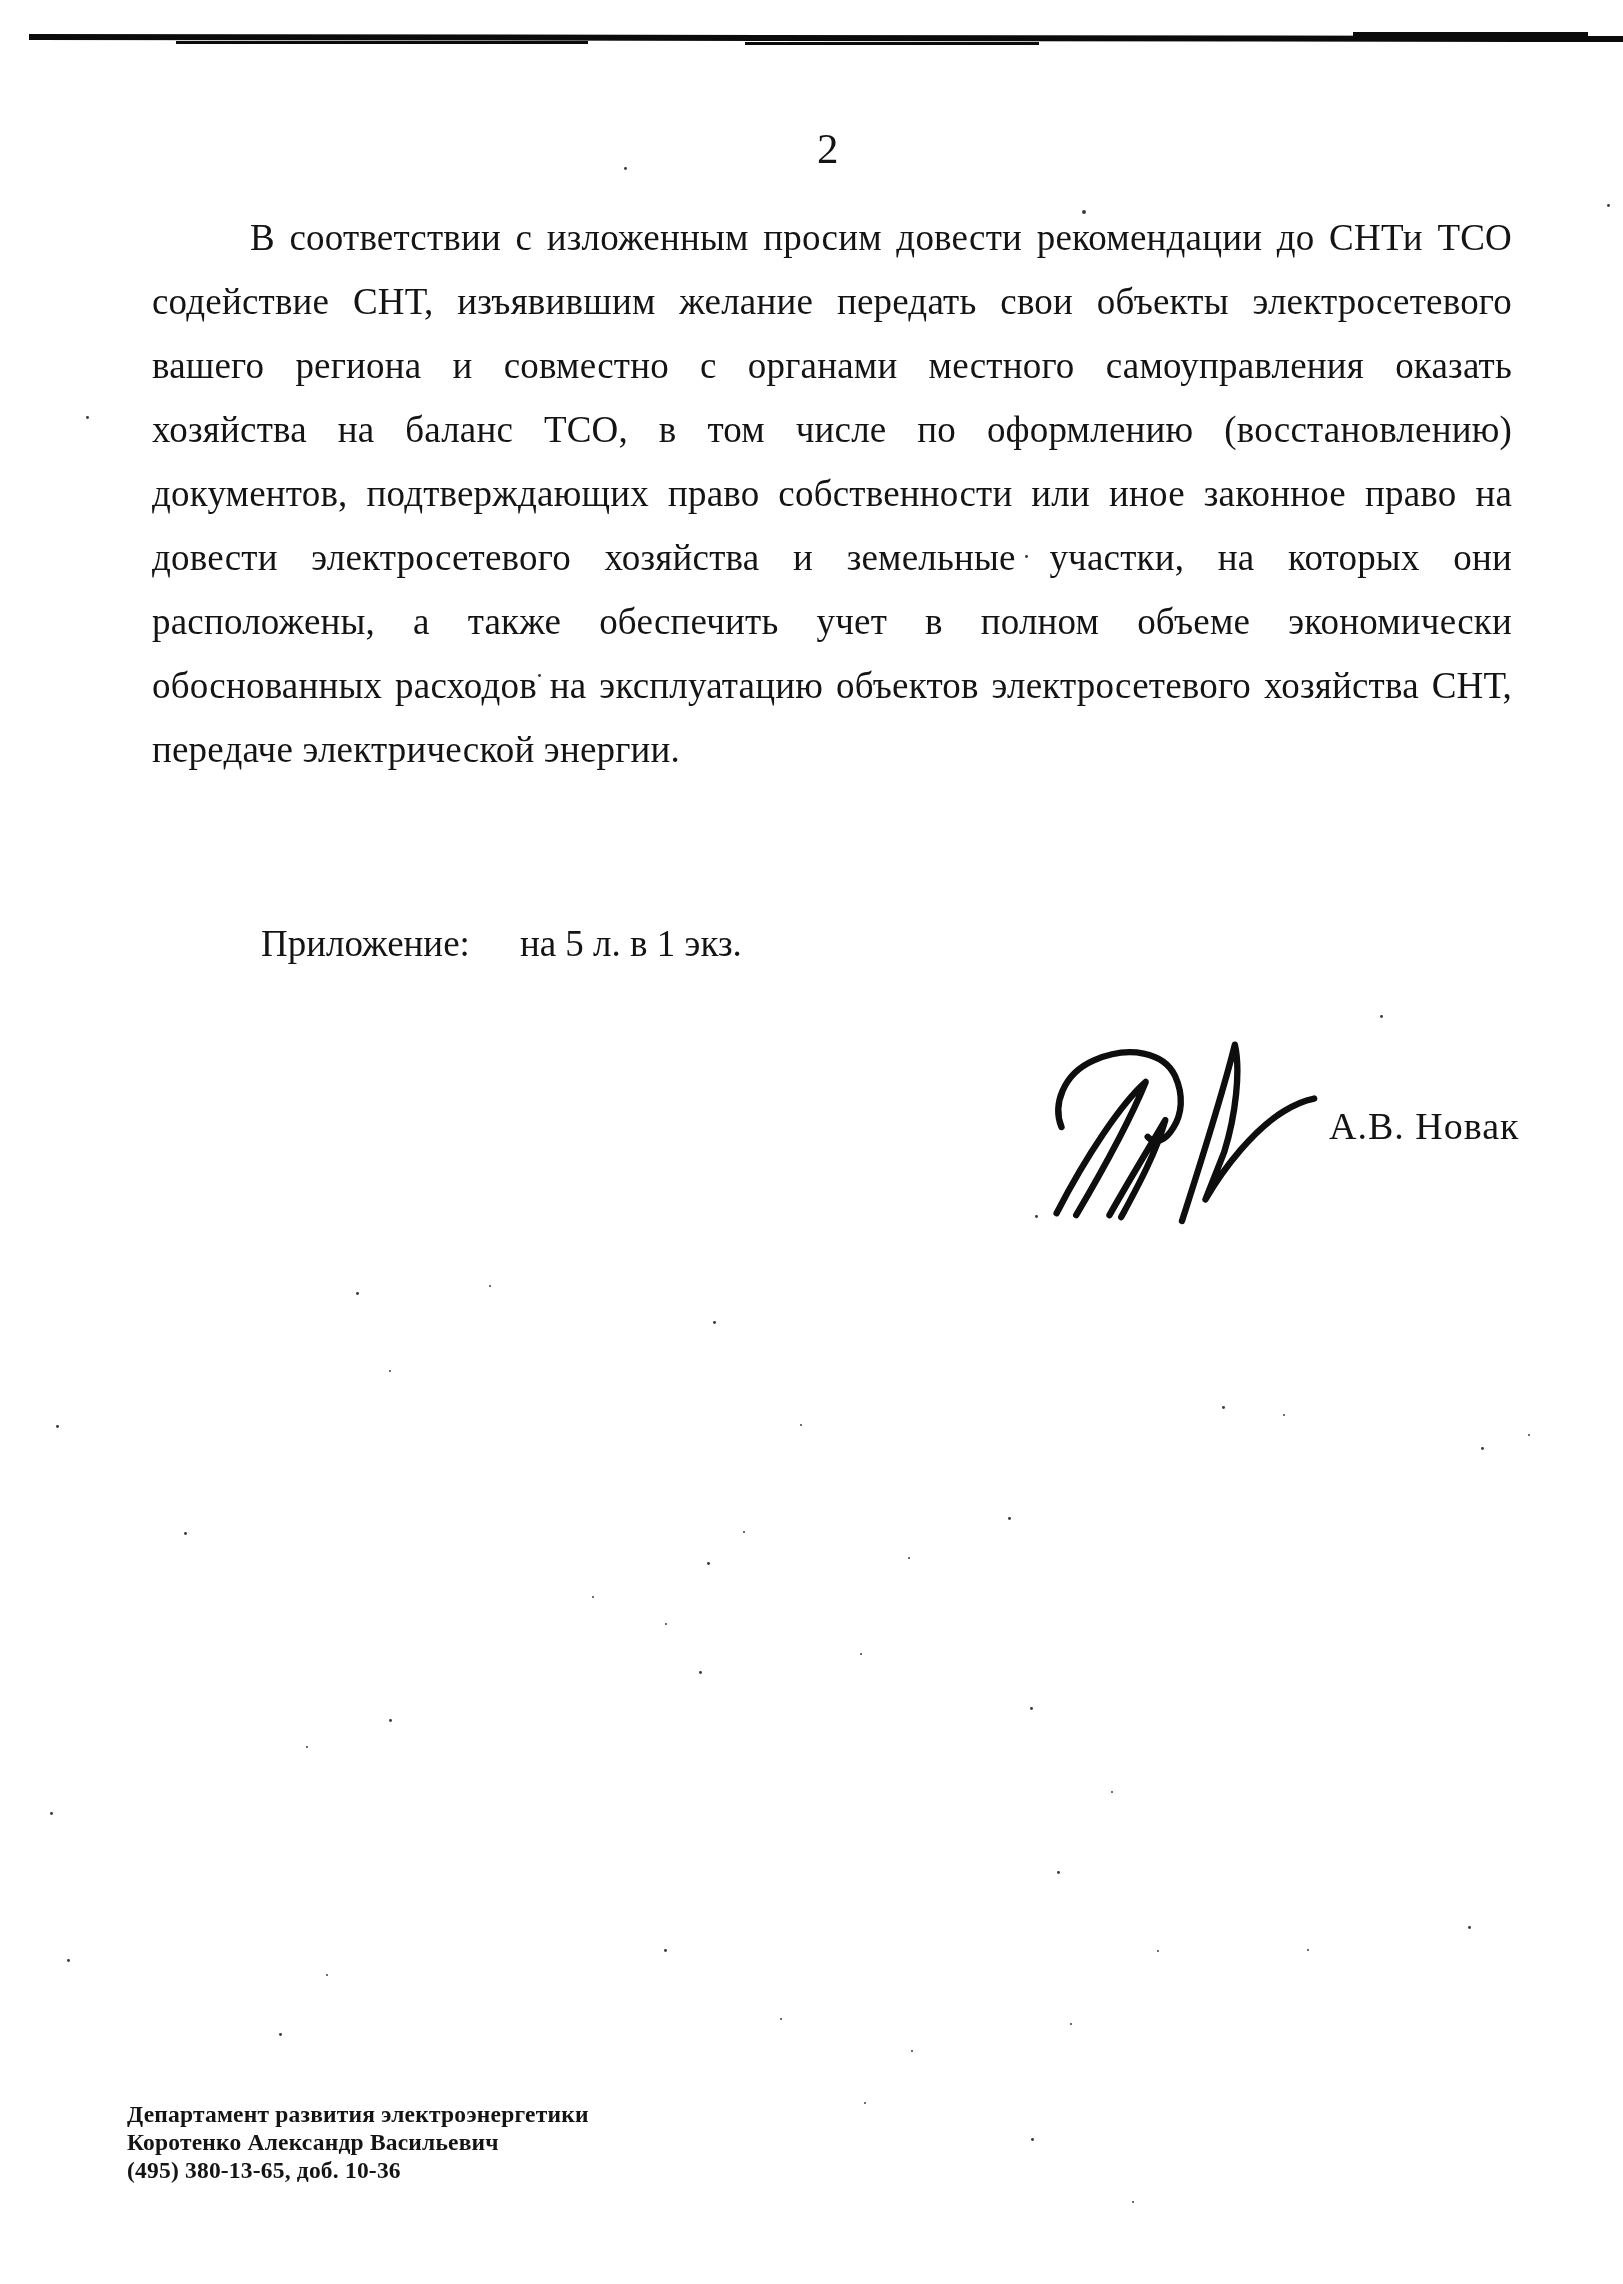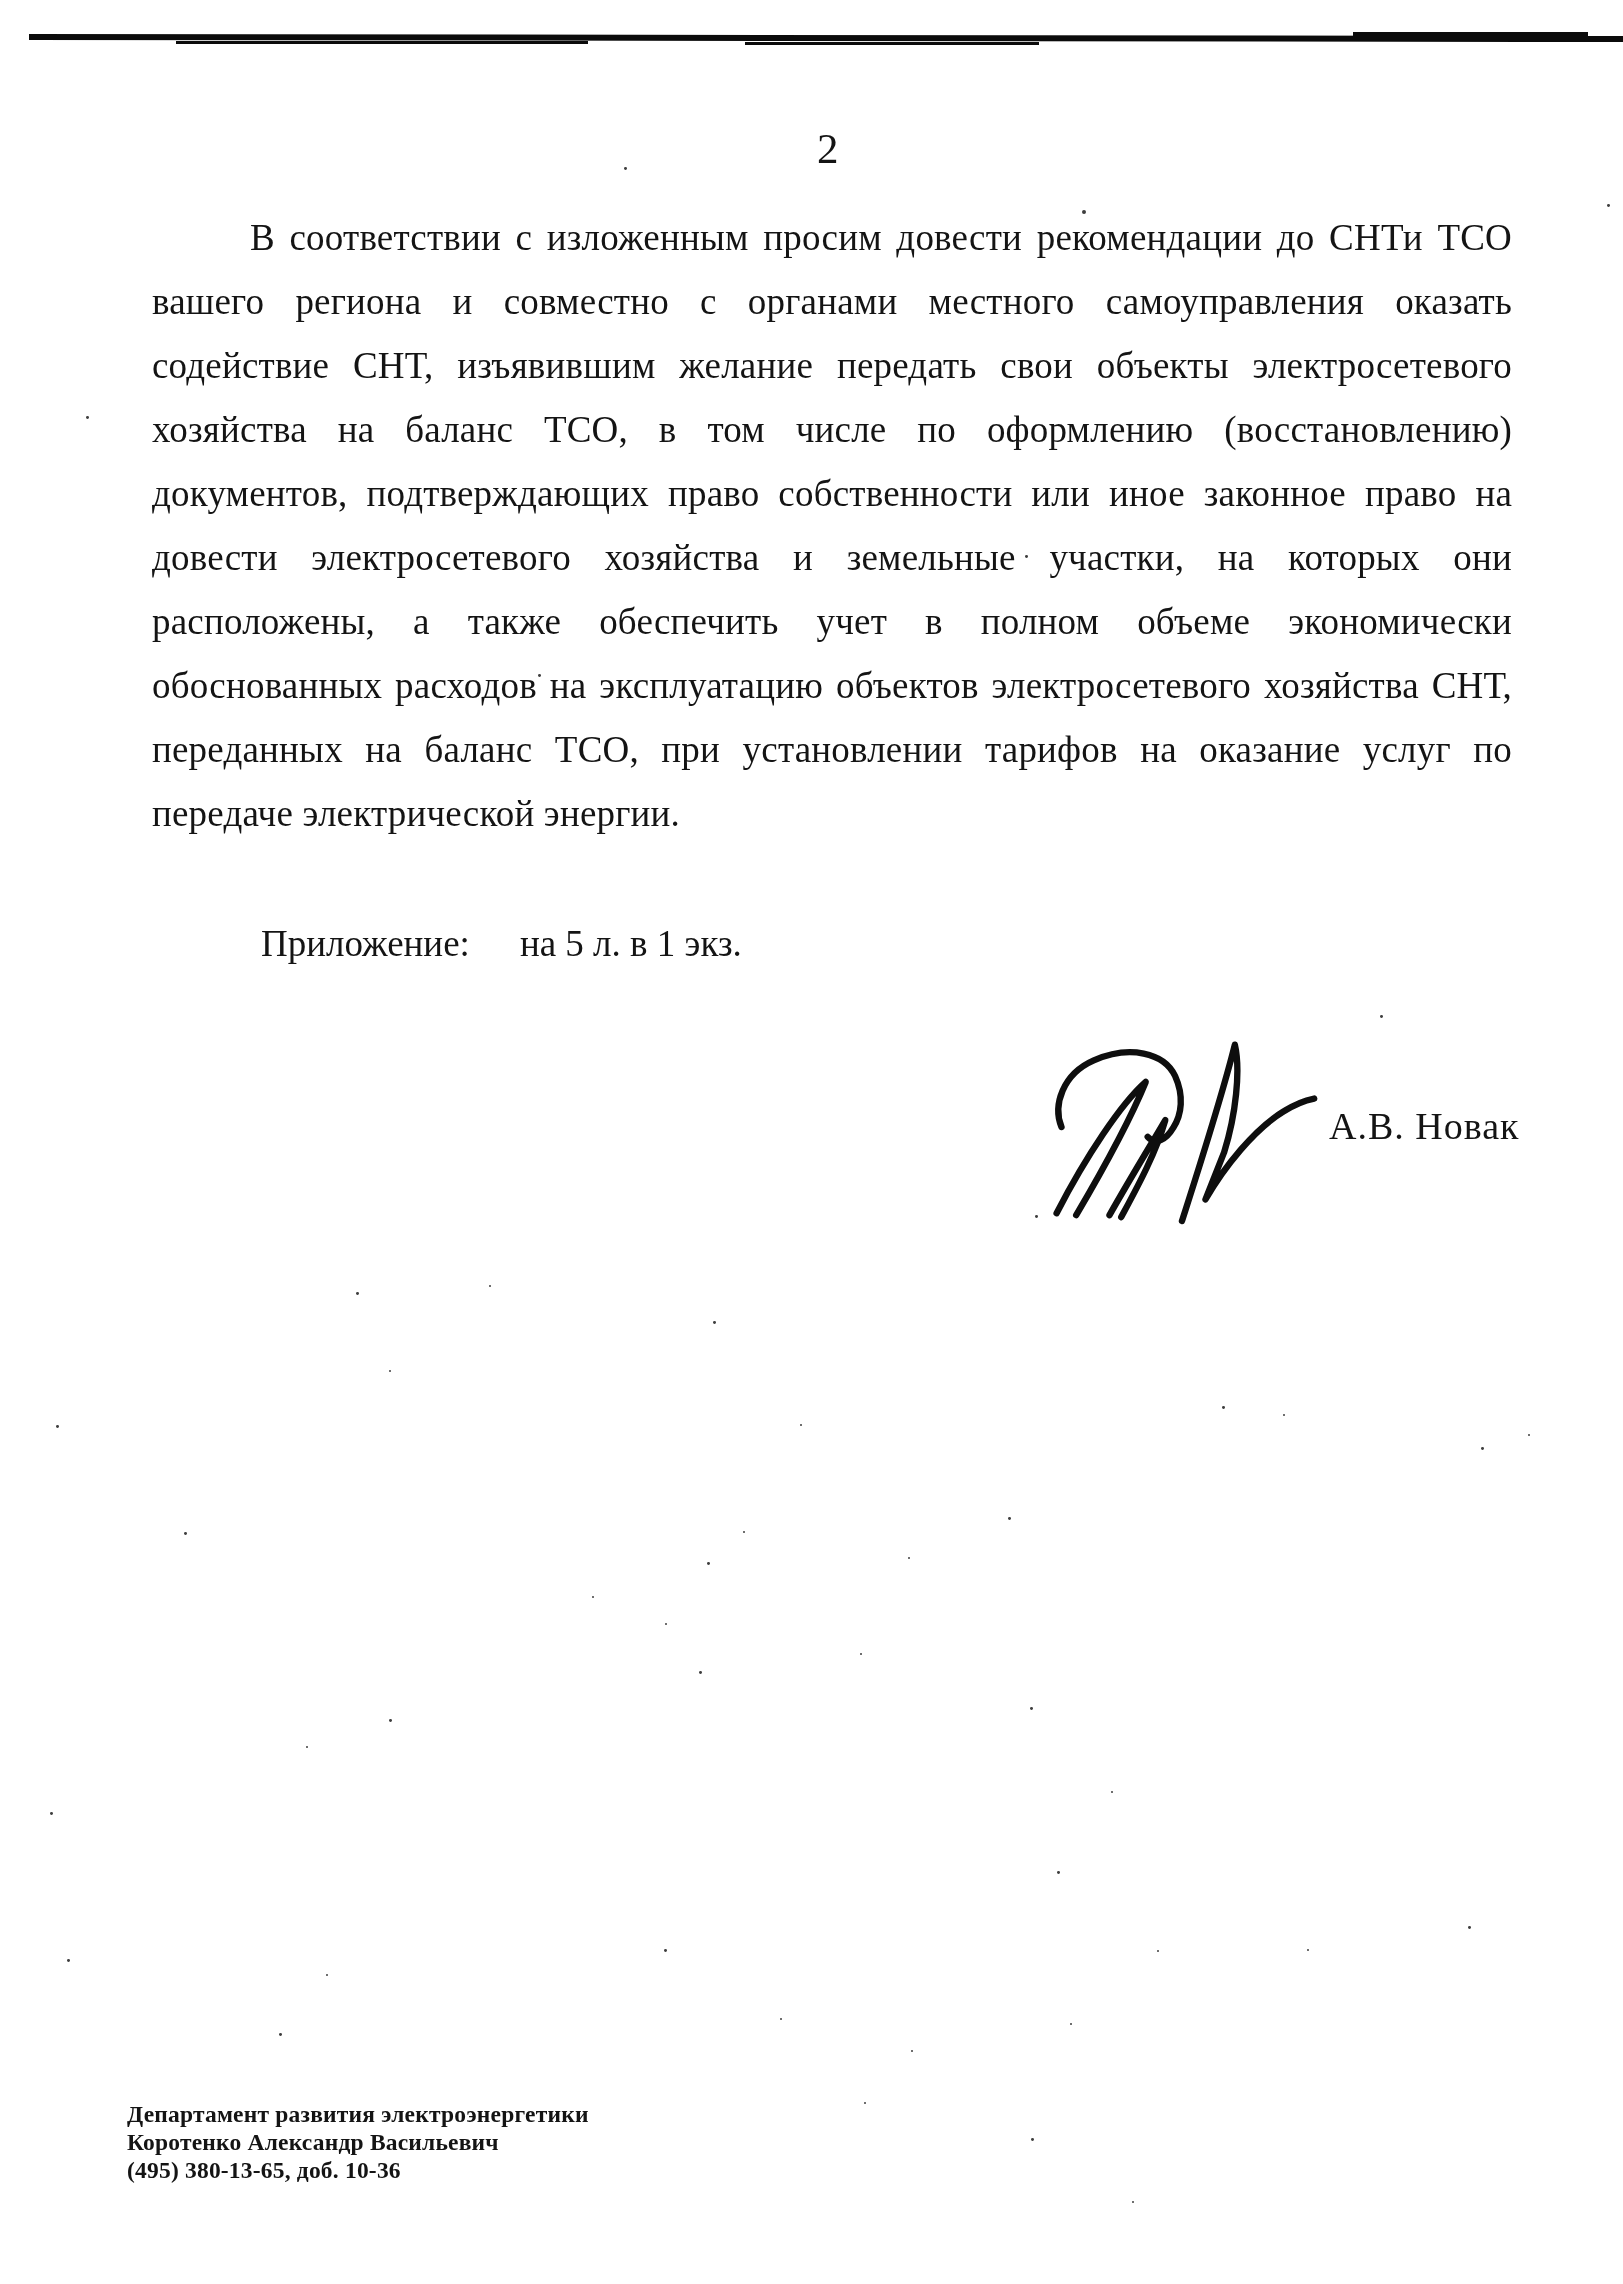--- a/index.html
+++ b/index.html
@@ -97,28 +97,27 @@
 
   <div class="scan-line"></div>
   <div class="scan-frag" style="left:176px;top:41px;width:412px;height:2.9px;"></div>
   <div class="scan-frag" style="left:745px;top:42px;width:294px;height:2.9px;"></div>
   <div class="scan-frag" style="left:1353px;top:32px;width:235px;height:3.9px;"></div>
 
   <div class="page-number">2</div>
 
   <div class="body-text">
     <div class="line j indent">В соответствии с изложенным просим довести рекомендации до СНТи ТСО</div>
+    <div class="line j">содействие СНТ, изъявившим желание передать свои объекты электросетевого</div>
     <div class="line j">вашего региона и совместно с органами местного самоуправления оказать</div>
-    <div class="line j">содействие СНТ, изъявившим желание передать свои объекты электросетевого</div>
     <div class="line j">хозяйства на баланс ТСО, в том числе по оформлению (восстановлению)</div>
     <div class="line j">документов, подтверждающих право собственности или иное законное право на</div>
     <div class="line j">довести электросетевого хозяйства и земельные участки, на которых они</div>
     <div class="line j">расположены, а также обеспечить учет в полном объеме экономически</div>
     <div class="line j">обоснованных расходов на эксплуатацию объектов электросетевого хозяйства СНТ,</div>
-    <div class="line j">переданных на баланс ТСО, при установлении тарифов на оказание услуг по</div>
     <div class="line">передаче электрической энергии.</div>
   </div>
 
   <div class="attachment">
     <span>Приложение:</span><span class="att-val">на 5 л. в 1 экз.</span>
   </div>
 
   <svg class="sig" viewBox="0 0 292 206" aria-hidden="true">
     <path d="M 25 104 C 16 82, 26 50, 58 36 C 94 20, 130 28, 141 52 C 150 72, 148 91, 139 105 C 132 117, 121 123, 113 114"></path>
     <path d="M 20 192 C 50 134, 86 80, 111 58 C 93 102, 60 160, 40 194"></path>

